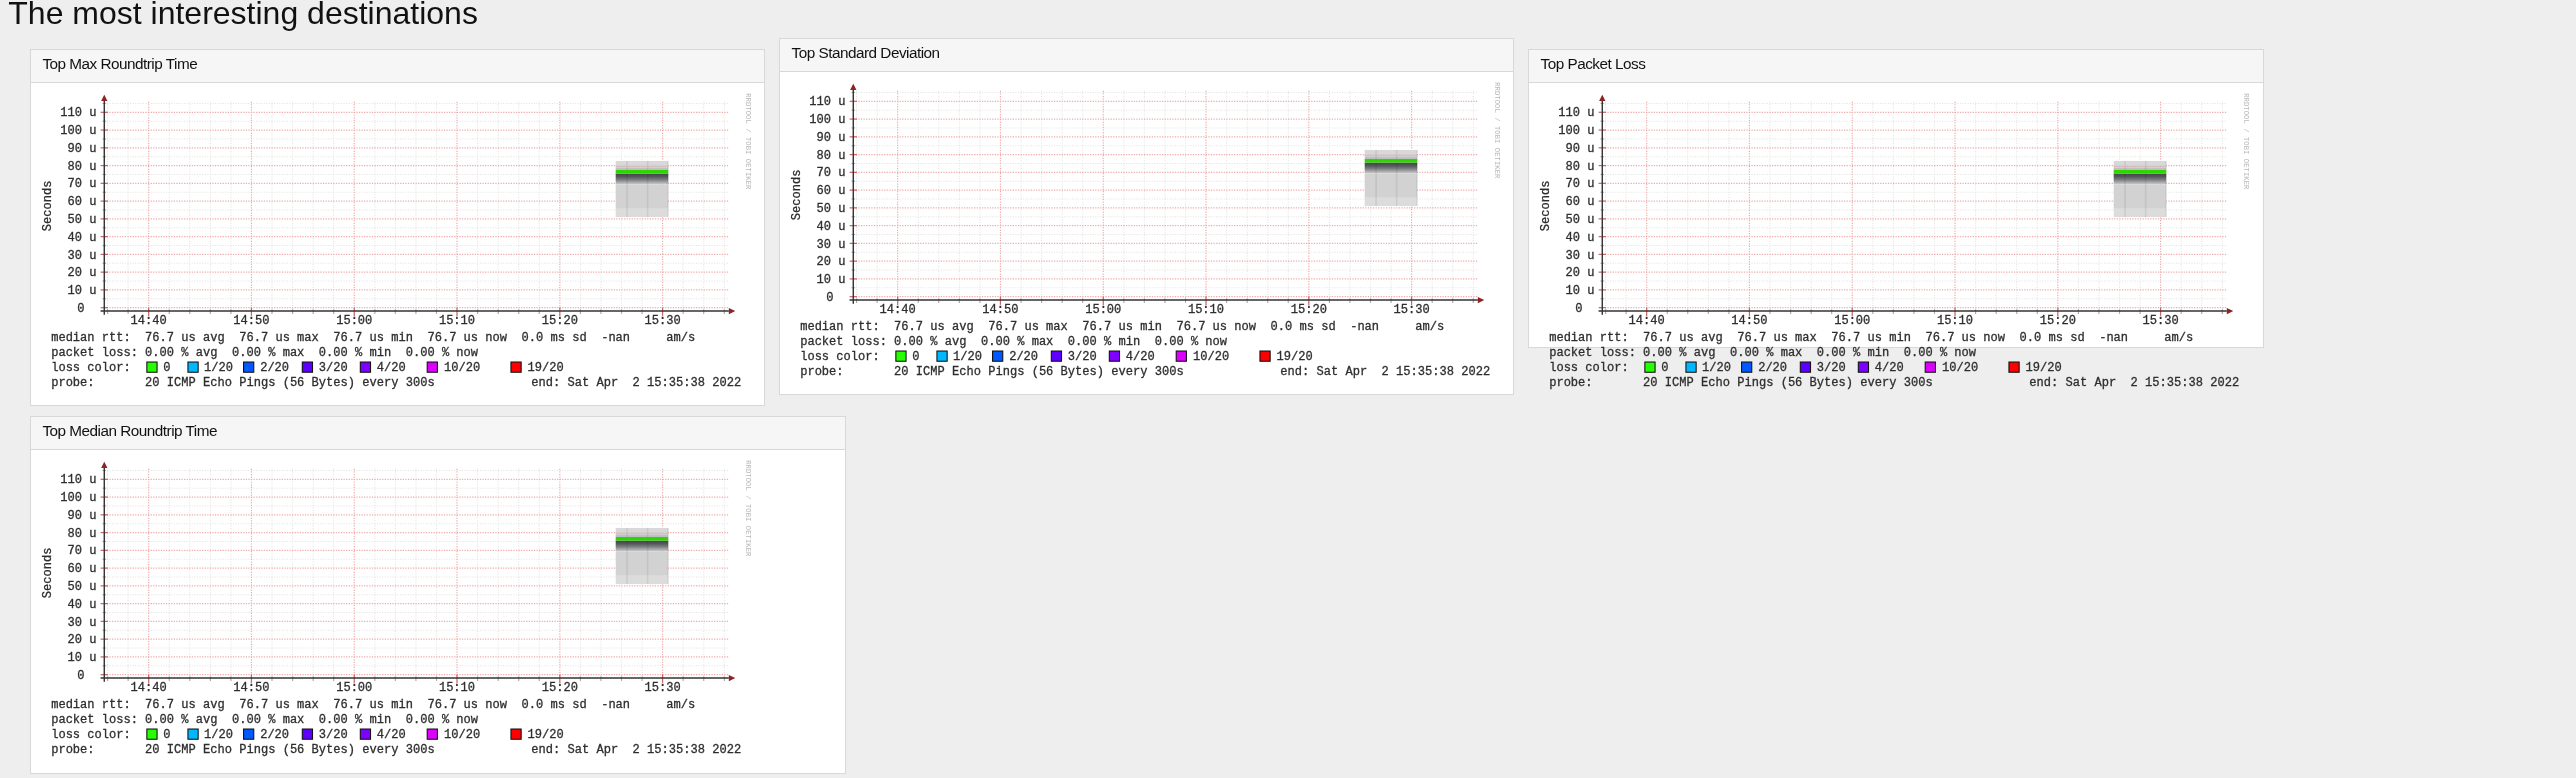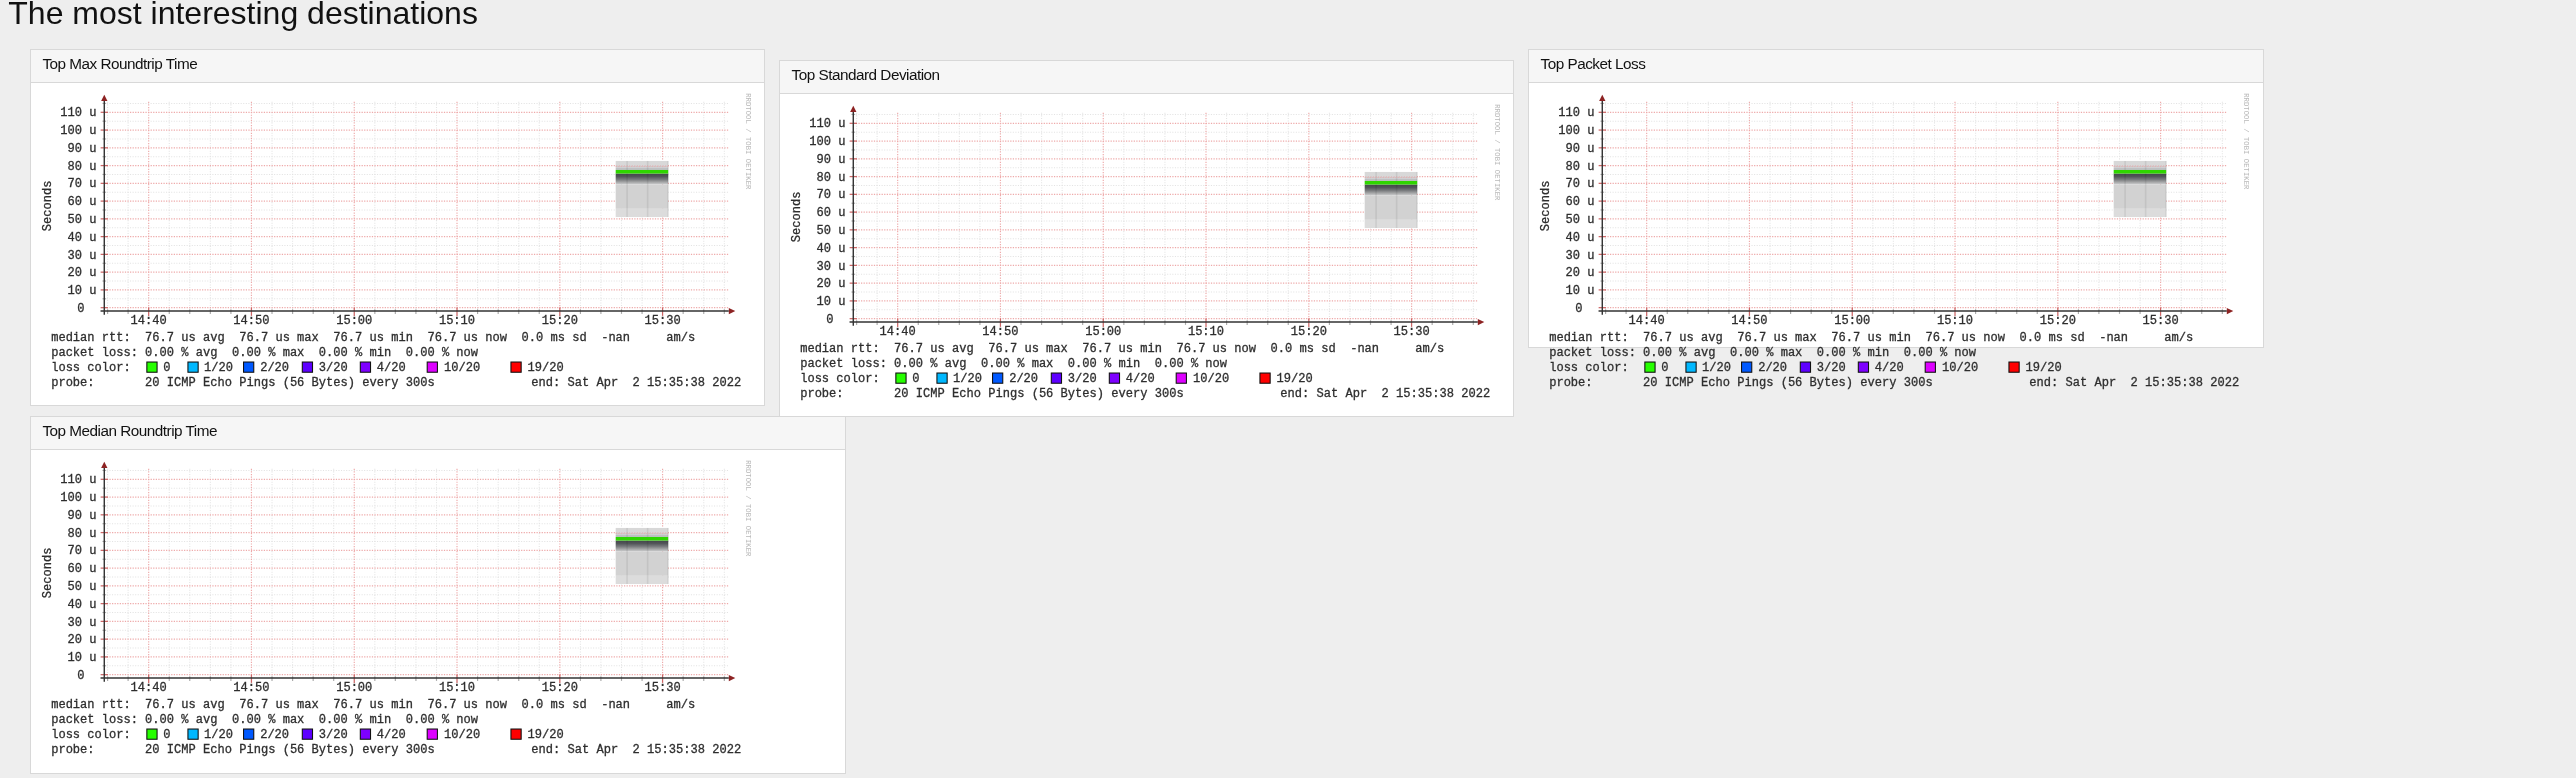--- a/index.html
+++ b/index.html
@@ -201,21 +201,21 @@
           <text x="497.7" y="386.3">10/20</text>
           <rect x="578.3" y="375.6" width="12.3" height="12.3" fill="#ff0000" stroke="#111" stroke-width="1.3"></rect>
           <text x="598.3" y="386.3">19/20</text>
           <text x="24.3" y="404.2">probe:</text>
           <text x="137.5" y="404.2" xml:space="preserve">20 ICMP Echo Pings (56 Bytes) every 300s</text>
           <text x="602.8" y="404.2" xml:space="preserve">end: Sat Apr  2 15:35:38 2022</text>
         </g>
       </svg>
     </div>
 </div>
-<div class="panel" style="left:755px;top:60px;width:735px;height:357px">
+<div class="panel" style="left:755px;top:38px;width:735px;height:357px">
 <div class="inner">
       <div class="hd">
         <span>Top Standard Deviation</span>
       </div>
 <svg width="732" height="355" viewBox="0 0 882 427" style="position:absolute;left:0;top:0">
         <g fill="none" stroke="#e3e3e3" stroke-width="1.3" stroke-dasharray="1.3 1.8">
           <line x1="88.3" y1="64.0" x2="840.8" y2="64.0"></line>
           <line x1="88.3" y1="85.4" x2="840.8" y2="85.4"></line>
           <line x1="88.3" y1="106.8" x2="840.8" y2="106.8"></line>
           <line x1="88.3" y1="128.2" x2="840.8" y2="128.2"></line>

